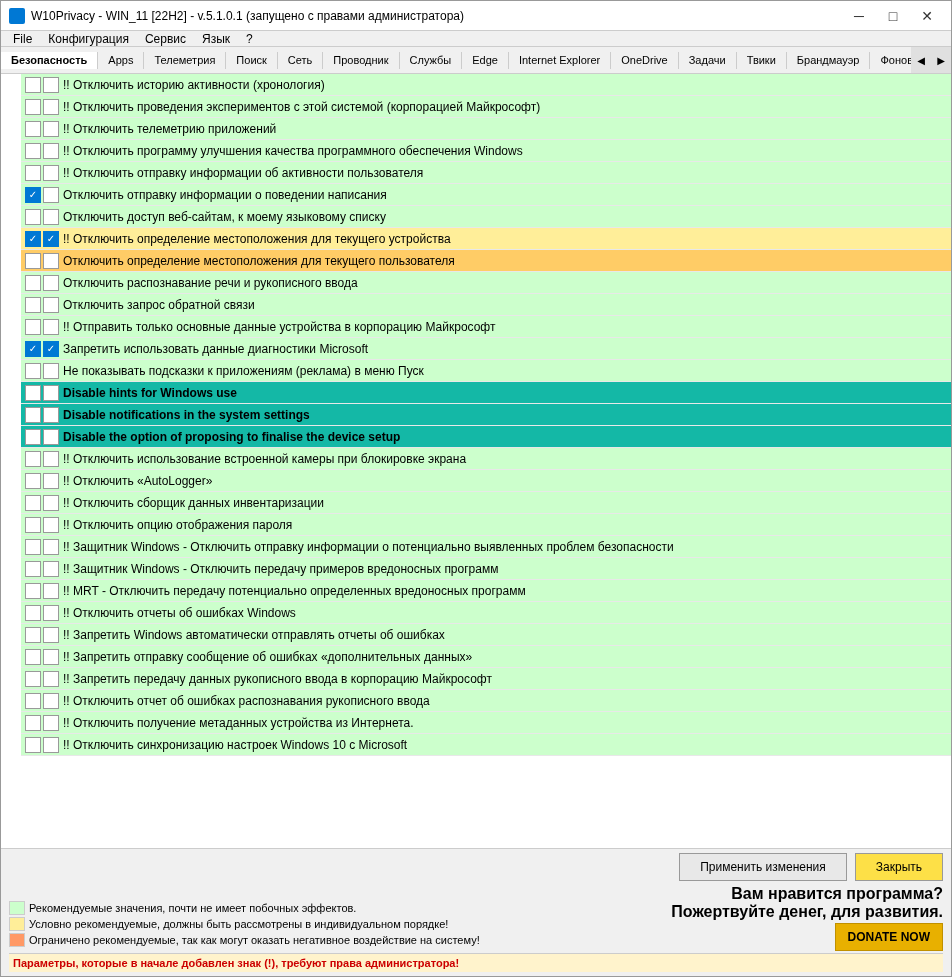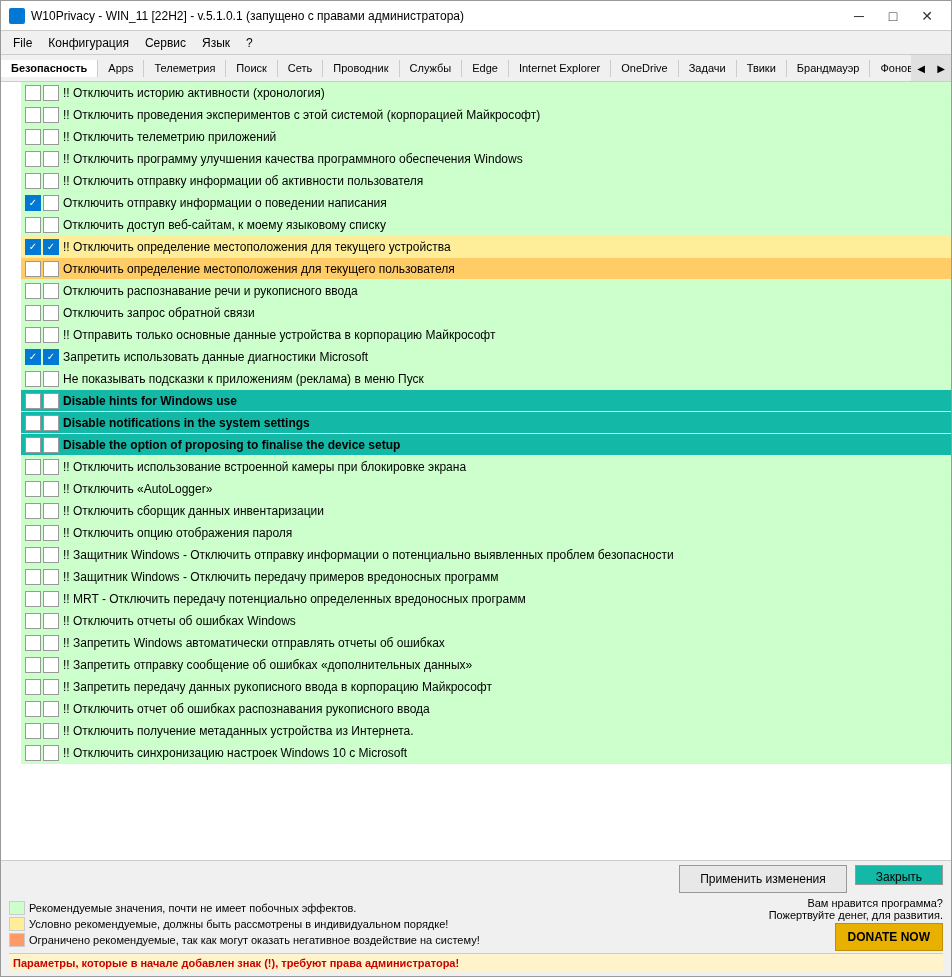--- a/index.html
+++ b/index.html
@@ -52,21 +52,21 @@
       background: transparent;
       cursor: pointer;
       font-size: 14px;
       display: flex;
       align-items: center;
       justify-content: center;
       color: #333;
     }
     .menu-bar {
       background: #f0f0f0;
-      height: 24px;
+      height: 16px;
       display: flex;
       align-items: center;
       padding: 0 4px;
       border-bottom: 1px solid #ccc;
       flex-shrink: 0;
     }
     .menu-item {
       padding: 2px 8px;
       cursor: pointer;
       font-size: 12px;
@@ -193,34 +193,34 @@
     .apply-btn {
       background: #e8e8e8;
       border: 1px solid #999;
       padding: 4px 20px;
       cursor: pointer;
       font-size: 12px;
       min-width: 140px;
       height: 28px;
     }
     .close-btn {
-      background: #14b8a6;
+      background: #fde047;
       border: 1px solid #999;
       padding: 4px 20px;
       cursor: pointer;
       font-size: 12px;
       min-width: 80px;
-      height: 20px;
+      height: 28px;
     }
     .donate-section {
       text-align: right;
     }
     .donate-text {
-      font-size: 11px;
-      font-weight: normal;
+      font-size: 16px;
+      font-weight: bold;
       color: #000;
     }
     .donate-btn {
       background: #e8b000;
       border: 1px solid #c09000;
       padding: 4px 12px;
       cursor: pointer;
       font-size: 12px;
       font-weight: bold;
       color: #000000;

